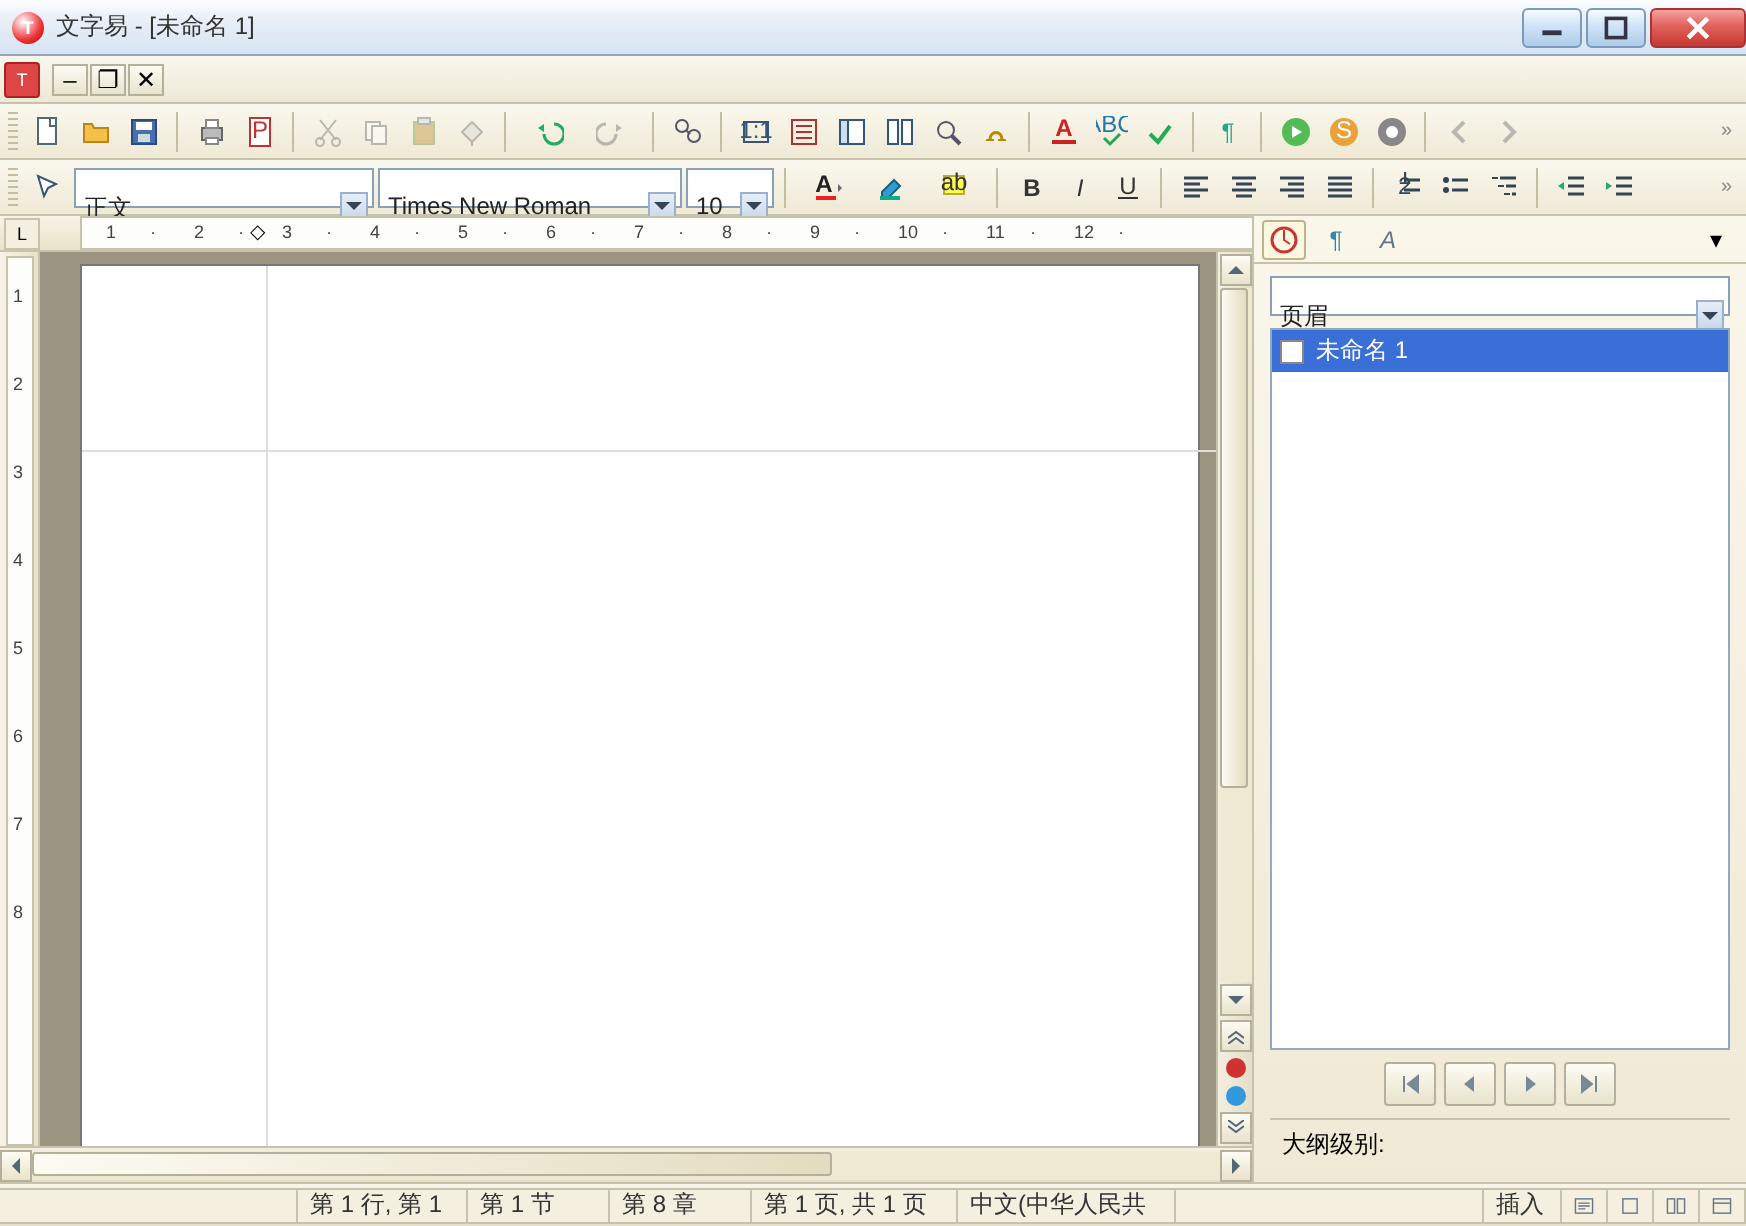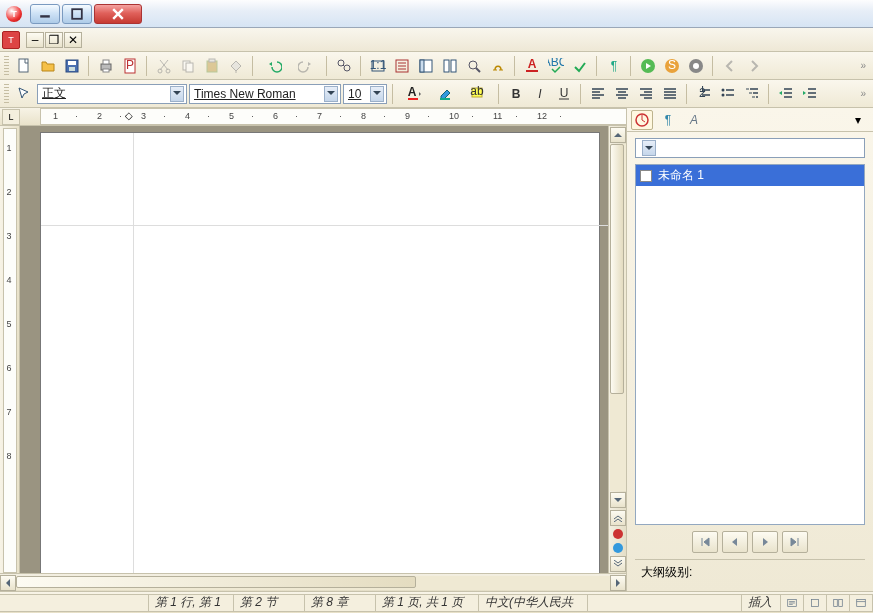--- a/index.html
+++ b/index.html
@@ -23,21 +23,21 @@
 .mdi-btns { display:flex; gap:1px; margin-right:4px;}
 .mdi-btns .mb { width:18px;height:16px;border:1px solid #b5b09b;background:linear-gradient(#fdfbf2,#e9e3cc);display:flex;align-items:center;justify-content:center;}
 
 
 .toolbar { height:28px; background:linear-gradient(#faf7ed,#efe9d5); border-bottom:1px solid #c7c2ac; display:flex; align-items:center; padding:0 4px; gap:2px;}
 .tgrip{width:5px;height:20px;background:repeating-linear-gradient(180deg,#c5bda2 0 1px,transparent 1px 3px);margin-right:2px;}
 .tbtn { width:22px; height:22px; border:1px solid transparent; border-radius:2px; display:flex; align-items:center; justify-content:center; cursor:default;}
 .tbtn.wide{width:30px;}
 .tbtn svg{width:16px;height:16px;}
 .tsep{width:2px;height:20px;border-left:1px solid #c5bda2;margin:0 3px;}
-.combo{height:20px;border:1px solid #8a9fb8;background:#fff;display:flex;align-items:center;padding:0 2px 0 4px;color:#222;text-decoration:underline;}
+.combo{height:20px;border:1px solid #8a9fb8;background:#fff;display:flex;align-items:flex-start;padding:11px 2px 0 4px;color:#222;}
 .combo .cbval{flex:1;overflow:hidden;white-space:nowrap;}
 .combo .cbarr{width:14px;height:16px;background:linear-gradient(#e7eef8,#c5d6ea);border:1px solid #9bb0c9;display:flex;align-items:center;justify-content:center;margin-left:2px;}
 .combo .cbarr:after{content:"";border:4px solid transparent;border-top-color:#345;margin-top:3px;}
 .chev{margin-left:auto;color:#888;font-size:10px;padding:0 3px;}
 
 
 .main { flex:1; display:flex; min-height:0;}
 .doc-area{flex:1;display:flex;flex-direction:column;min-width:0;background:#ece9d8;}
 .ruler-h{height:18px;background:linear-gradient(#f7f3e6,#e9e2ca);border-bottom:1px solid #c7c2ac;display:flex;align-items:center;}
 .ruler-h .rbtn{width:18px;height:16px;border:1px solid #c7c2ac;background:#f4efde;display:flex;align-items:center;justify-content:center;font-size:9px;margin-left:2px;}
@@ -75,27 +75,30 @@
 .sp-list{flex:1;border:1px solid #93a8c0;background:#fff;overflow:auto;min-height:0;}
 .sp-item{display:flex;align-items:center;padding:2px 4px;gap:6px;}
 .sp-item.sel{background:#3a6fd8;color:#fff;text-align:right;}
 .sp-item .chk{width:12px;height:12px;border:1px solid #888;background:#fff;}
 .sp-nav{display:flex;gap:4px;justify-content:center;padding:6px 0;}
 .sp-nav .nb{width:26px;height:22px;border:1px solid #b5b09b;background:linear-gradient(#fdfbf2,#e9e3cc);display:flex;align-items:center;justify-content:center;border-radius:2px;}
 .sp-foot{display:flex;align-items:center;gap:6px;padding:4px 6px;border-top:1px solid #c7c2ac;}
 
 
 .statusbar{height:22px;background:linear-gradient(#f8f4e7,#e7e0c8);border-top:1px solid #c7c2ac;display:flex;align-items:center;font-size:11px;color:#333;}
-.statusbar .cell{border:1px solid #c7c2ac;height:18px;padding:0 6px;display:flex;align-items:center;background:#f4efde;margin-left:-1px;font-style:italic;}
+.statusbar .cell{border:1px solid #c7c2ac;height:18px;padding:0 6px;display:flex;align-items:center;background:#f4efde;margin-left:-1px;}
 </style>
 </head>
 <body>
 
 <div class="titlebar">
   <div class="appicon">T</div>
+  <div class="title">
+    <span>文字易</span><span> - </span><span>[未命名 1]</span>
+  </div>
   <div class="winbtns">
     <div class="winbtn">
         <svg viewBox="0 0 10 10">
           <path d="M1 7h8" stroke="#334" stroke-width="2"></path>
         </svg>
       </div>
     <div class="winbtn">
         <svg viewBox="0 0 10 10">
           <rect x="1" y="1" width="8" height="8" fill="none" stroke="#334" stroke-width="1.5"></rect>
         </svg>
@@ -517,20 +520,21 @@
       <div class="sp-tab">
           <svg width="14" height="14" viewBox="0 0 14 14">
             <text x="7" y="11" font-size="11" text-anchor="middle" fill="#678" font-style="italic">A</text>
           </svg>
         </div>
       <div style="flex:1"></div>
       <div class="sp-tab">▾</div>
     </div>
     <div class="sp-body">
       <div class="combo" style="width:100%">
+          <span class="cbval">页眉</span>
           <span class="cbarr"></span>
         </div>
       <div style="height:6px"></div>
       <div class="sp-list" id="splist">
           <div class="sp-item sel">
             <span class="chk"></span>
             <span>未命名 1</span>
           </div>
         </div>
       <div class="sp-nav">
@@ -561,21 +565,21 @@
     </div>
   </div>
 </div>
 
 <div class="statusbar">
   <div class="cell" style="width:150px"></div>
   <div class="cell" style="width:86px">
       <span>第 1 行, 第 1</span>
     </div>
   <div class="cell" style="width:72px">
-      <span>第 2 节</span>
+      <span>第 1 节</span>
     </div>
   <div class="cell" style="width:72px">
       <span>第 8 章</span>
     </div>
   <div class="cell" style="width:104px">
       <span>第 1 页, 共 1 页</span>
     </div>
   <div class="cell" style="width:110px">
       <span>中文(中华人民共</span>
     </div>

